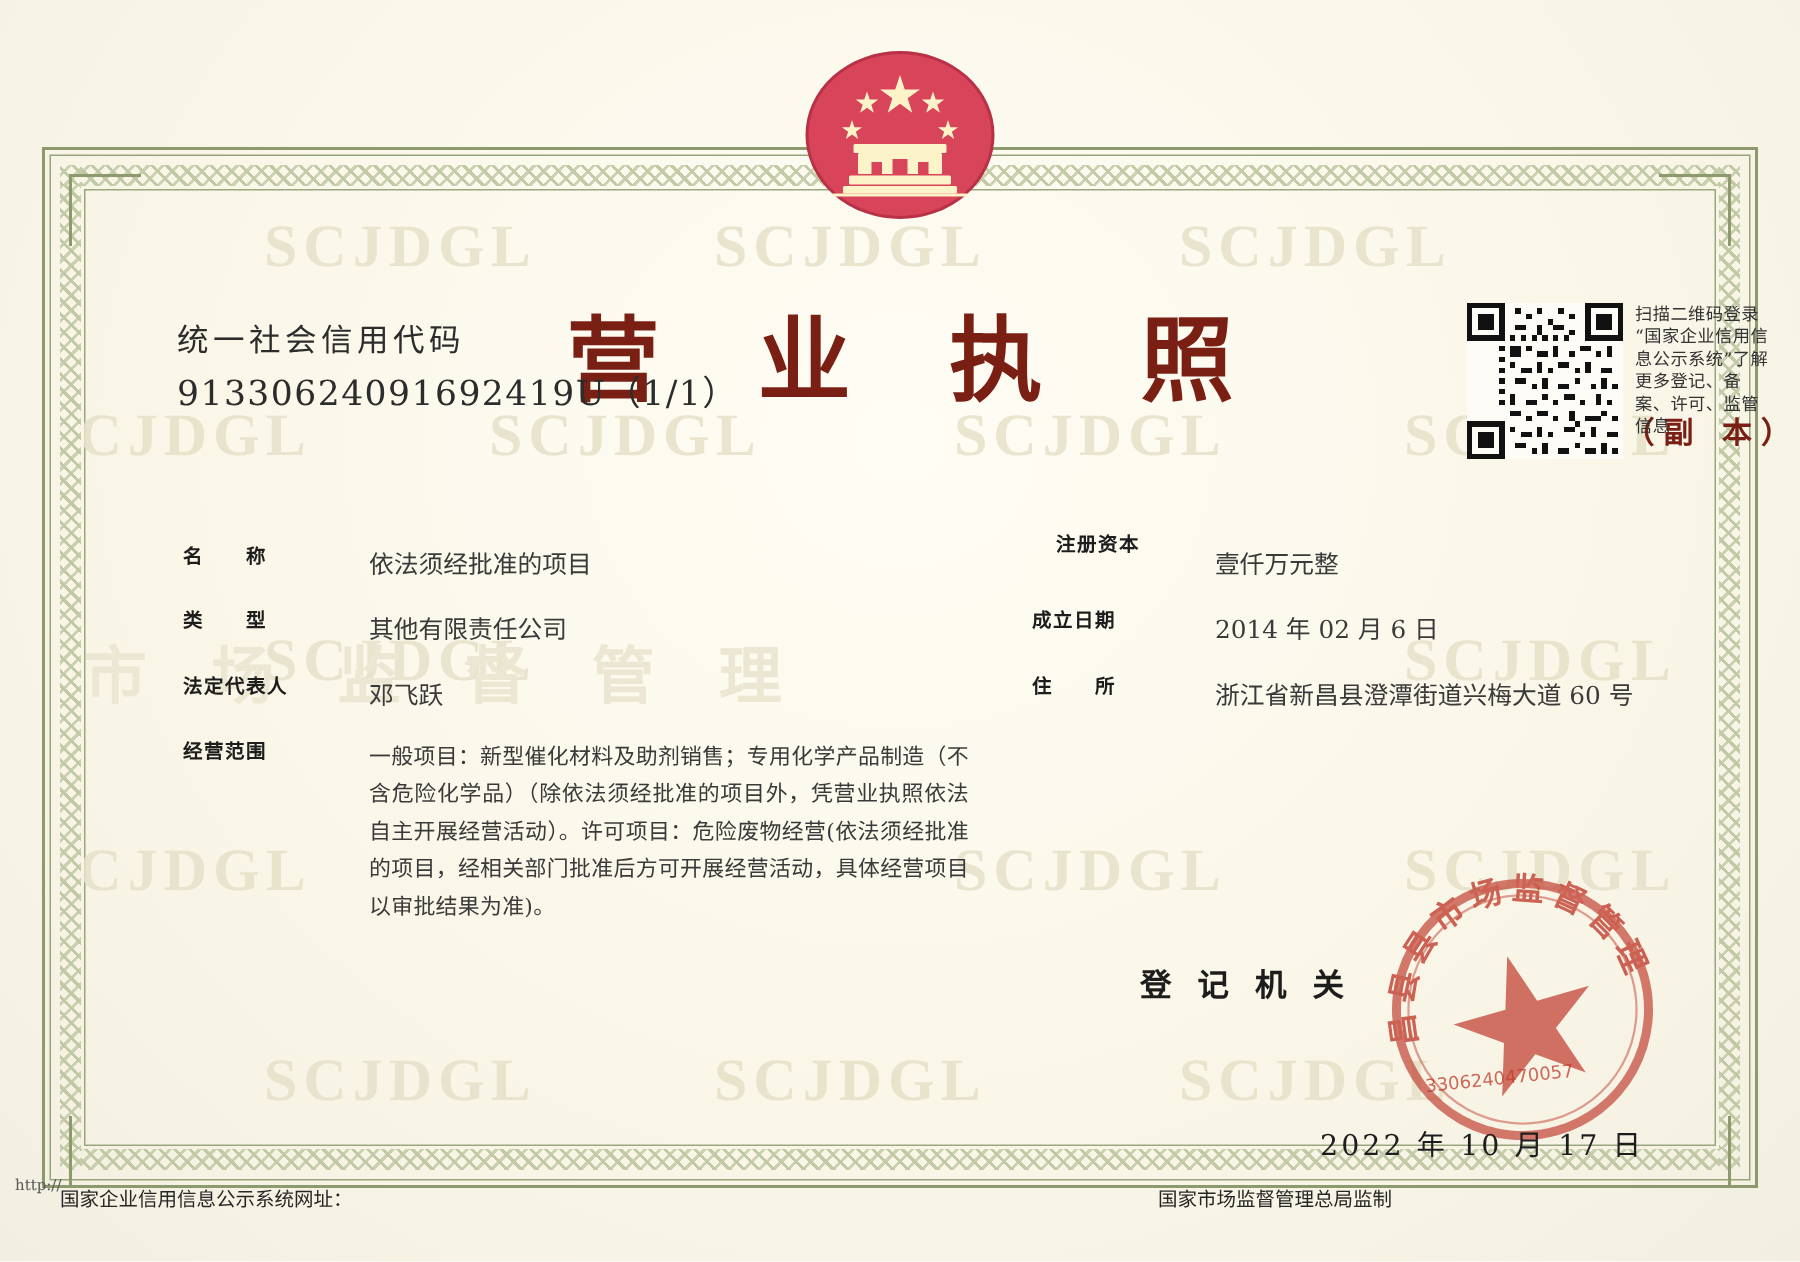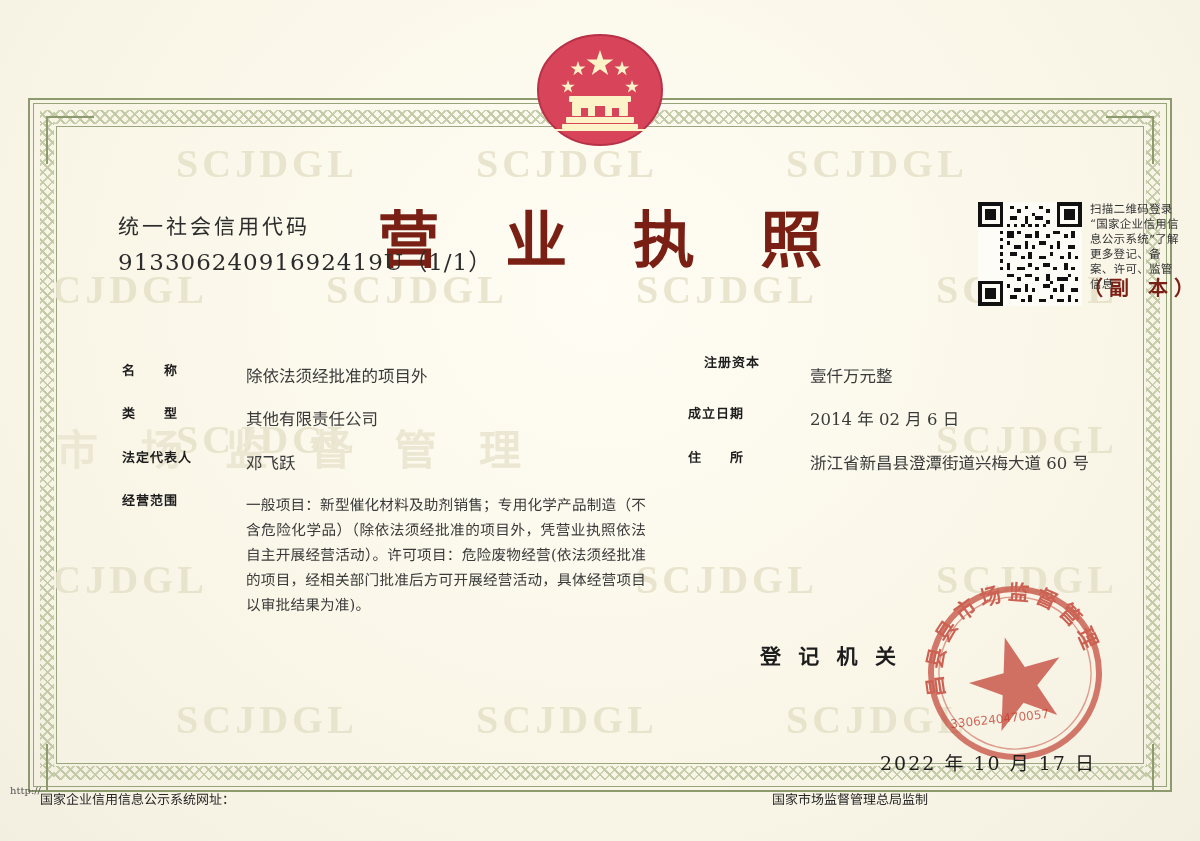--- a/index.html
+++ b/index.html
@@ -311,21 +311,21 @@
         <rect x="25" y="26" width="1" height="2"></rect>
           <rect x="27" y="27" width="1" height="1"></rect>
         <rect x="20" y="22" width="1" height="1"></rect>
           <rect x="24" y="21" width="1" height="1"></rect>
       </g>
     </svg>
   </div>
   <div class="qr-note">扫描二维码登录“国家企业信用信息公示系统”了解更多登记、备案、许可、监管信息</div>
 
   <div class="field-label" style="left:122px;top:360px;">名　　称</div>
-  <div class="field-value" style="left:246px;top:363px;">除依法须经批准的项目外</div>
+  <div class="field-value" style="left:246px;top:363px;">依法须经批准的项目</div>
 
   <div class="field-label" style="left:122px;top:403px;">类　　型</div>
   <div class="field-value" style="left:246px;top:406px;">其他有限责任公司</div>
 
   <div class="field-label" style="left:122px;top:447px;">法定代表人</div>
   <div class="field-value" style="left:246px;top:450px;"></div>
   <div class="field-value" style="left:246px;top:450px;">邓飞跃</div>
 
   <div class="field-label" style="left:122px;top:490px;">经营范围</div>
   <div class="scope-text">一般项目：新型催化材料及助剂销售；专用化学产品制造（不含危险化学品）（除依法须经批准的项目外，凭营业执照依法自主开展经营活动）。许可项目：危险废物经营(依法须经批准的项目，经相关部门批准后方可开展经营活动，具体经营项目以审批结果为准)。</div>

